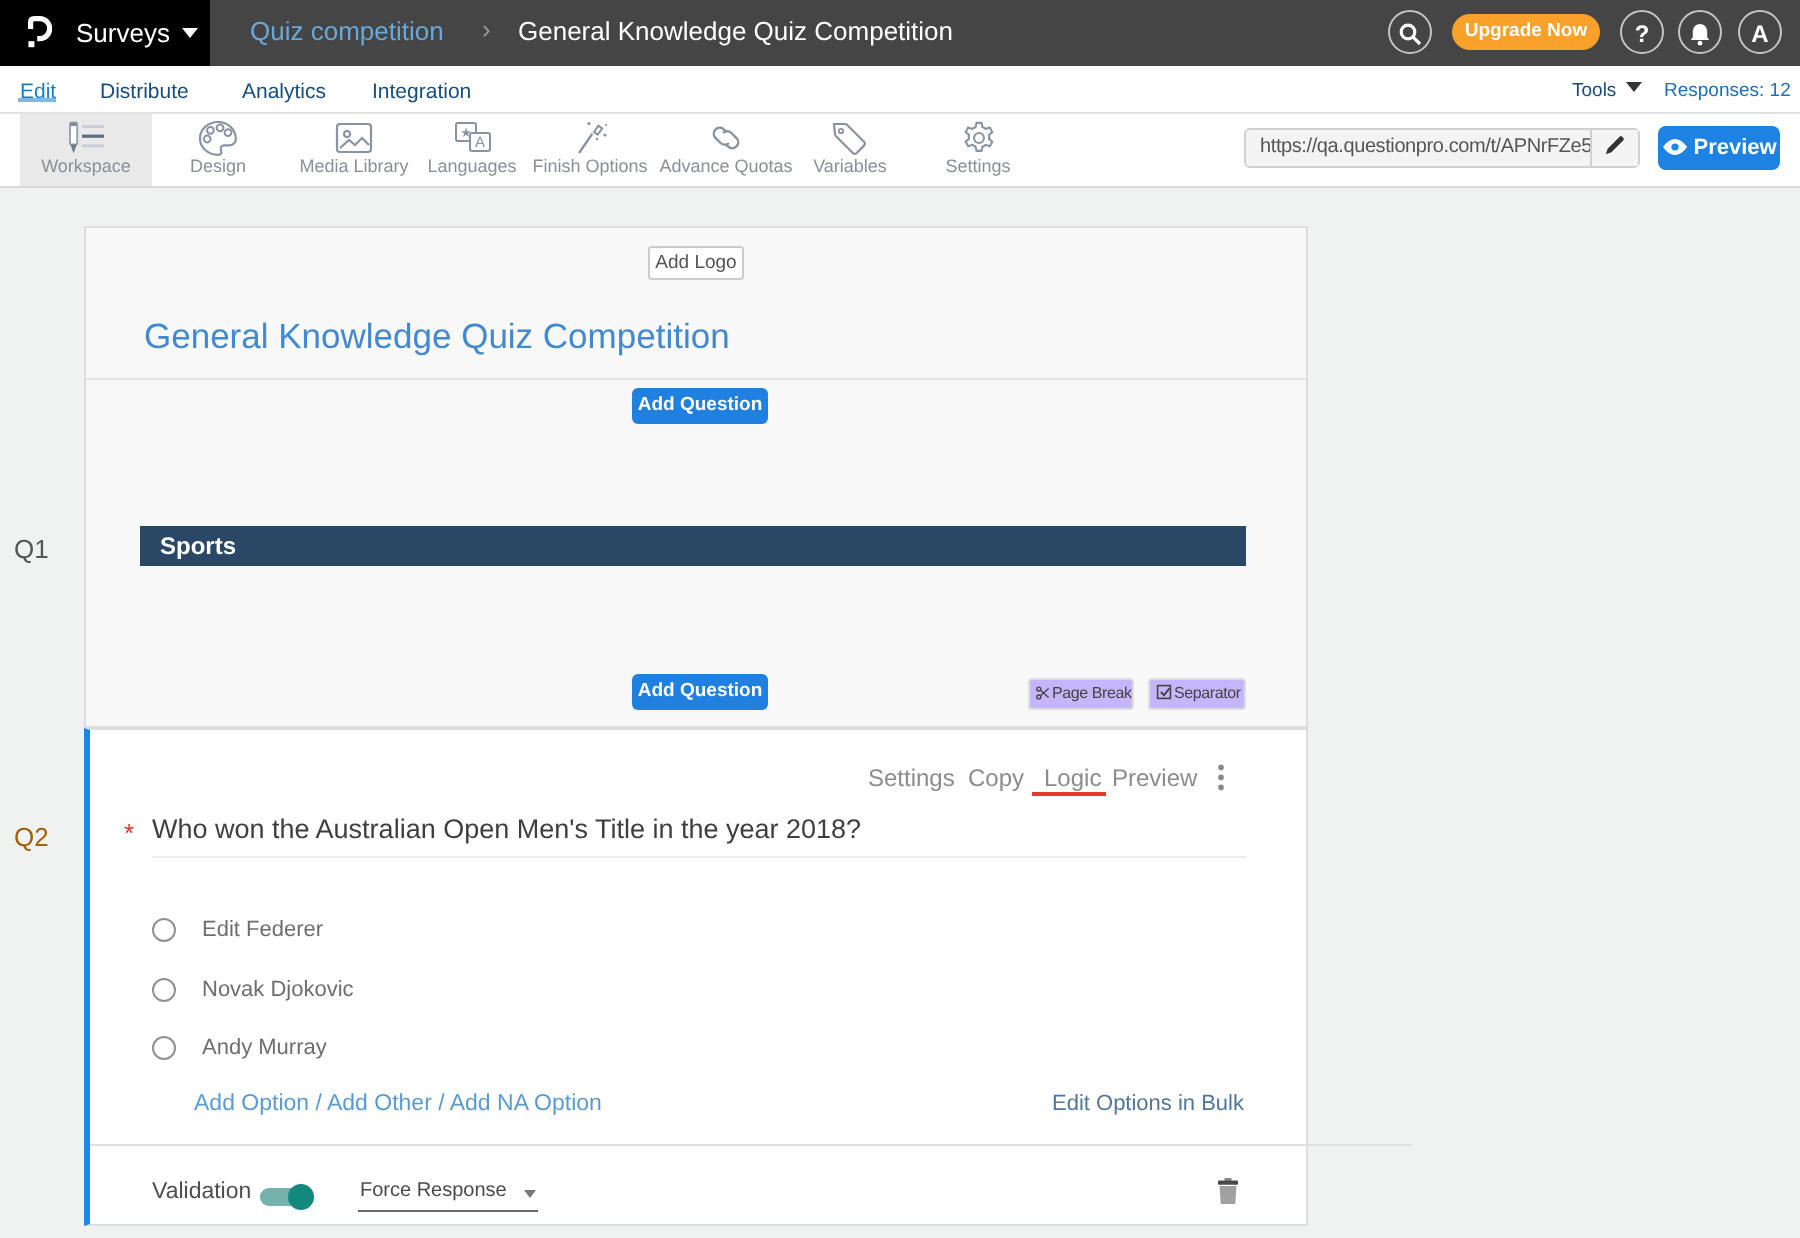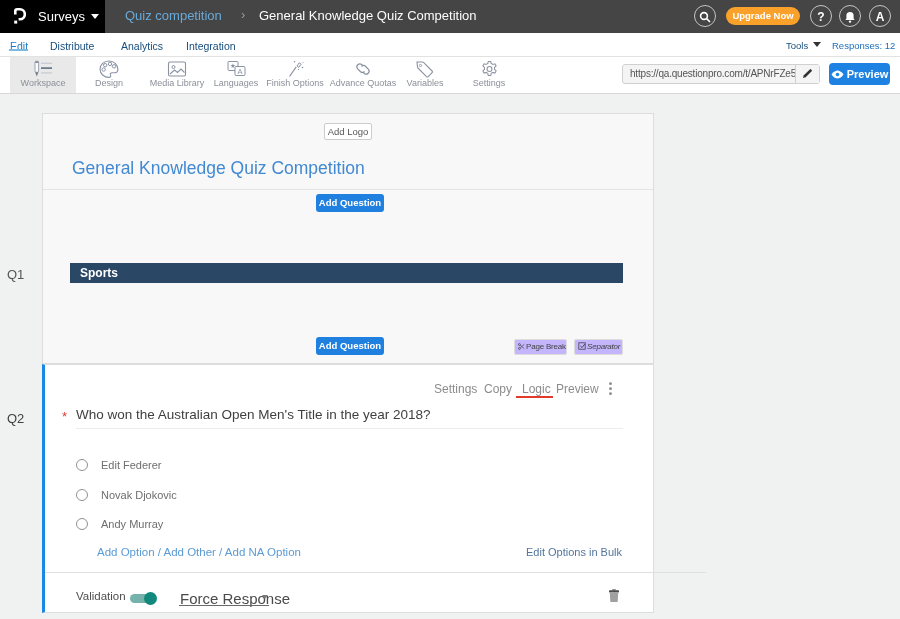--- a/index.html
+++ b/index.html
@@ -39,38 +39,38 @@
   #card { position:absolute; left:42px; top:113px; width:612px; height:251px; background:#f8f8f8; border:1px solid #ddd; }
   #addlogo { position:absolute; left:281px; top:9px; width:48px; height:17px; background:#fff; border:1px solid #ccc; border-radius:2px; font-size:9.5px; color:#555; text-align:center; line-height:16px; }
   #title { position:absolute; left:29px; top:44px; font-size:17.5px; color:#4289d2; white-space:nowrap; }
   #hdivider { position:absolute; left:0; top:75px; width:610px; height:1px; background:#e5e5e5; }
   .addq { position:absolute; background:#2080e0; border-radius:3px; color:#fff; font-size:9.5px; font-weight:bold; text-align:center; width:68px; height:18px; line-height:18px; white-space:nowrap; }
   #q1bar { position:absolute; left:27px; top:149px; width:553px; height:20px; background:#2a4766; color:#fff; font-size:12px; font-weight:bold; line-height:20px; padding-left:10px; }
   .sbtn { position:absolute; height:16px; background:#c4b5fd; border:1px solid #ddd; border-radius:2px; font-size:8px; color:#444; line-height:14px; padding:0 3px; white-space:nowrap; overflow:hidden; letter-spacing:-0.2px; }
   .sbtn svg { vertical-align:-1px; margin-right:1px; }
 
   #qlabel1 { position:absolute; left:7px; top:267px; font-size:13px; color:#555; }
-  #qlabel2 { position:absolute; left:7px; top:411px; font-size:13px; color:#404040; }
+  #qlabel2 { position:absolute; left:7px; top:411px; font-size:13px; color:#a16207; }
 
   
   #q2 { position:absolute; left:42px; top:364px; width:612px; height:249px; background:#fff; border:1px solid #ddd; border-left:3px solid #1b87e6; }
   .q2link { position:absolute; top:17px; font-size:12px; color:#8c8c8c; white-space:nowrap; }
   
   
   #qstar { position:absolute; left:17px; top:44px; color:#e03c31; font-size:13px; }
   #qtext { position:absolute; left:31px; top:42px; font-size:13.5px; color:#3f3f3f; width:547px; border-bottom:1px solid #ececec; padding-bottom:6px; white-space:nowrap; }
   .radio { position:absolute; left:31px; width:12px; height:12px; border:1px solid #919191; border-radius:50%; background:#fff; }
   .optlbl { position:absolute; left:56px; font-size:11px; color:#6e6e6e; white-space:nowrap; }
   #addopts { position:absolute; left:52px; top:181px; font-size:11.5px; color:#5b9bd5; white-space:nowrap; }
   #editbulk { position:absolute; left:0; top:181px; width:577px; text-align:right; font-size:11px; color:#51769c; }
   #valrow { position:absolute; left:0; top:207px; width:661px; height:41px; border-top:1px solid #e0e0e0; }
   #vallbl { position:absolute; left:31px; top:17px; font-size:11.5px; color:#4f4f4f; }
   #toggle { position:absolute; left:85px; top:21px; width:24px; height:9px; background:#74b2ab; border-radius:4.5px; }
   #knob { position:absolute; left:99px; top:19px; width:13px; height:13px; background:#12897c; border-radius:50%; }
-  #force { position:absolute; left:135px; top:17px; font-size:15px; color:#4a4a4a; white-space:nowrap; }
+  #force { position:absolute; left:135px; top:17px; font-size:10px; color:#4a4a4a; white-space:nowrap; }
   #trash { position:absolute; left:564px; top:16px; }
 </style>
 </head>
 <body>
 
 <div id="topbar">
   <div id="logo">
     <svg class="p" width="12" height="17" viewBox="0 0 12 17" style="position:absolute; left:14px; top:8px;">
       <path d="M1.3 6.5 V3.2 Q1.3 1.3 3.2 1.3 H5.8 A5 5 0 0 1 5.9 11.3 H4.6" fill="none" stroke="#fff" stroke-width="2.6"></path>
       <rect x="0.2" y="12.6" width="3" height="3" fill="#fff"></rect>
@@ -204,21 +204,21 @@
   <div class="addq" style="left:273px; top:80px;">Add Question</div>
   <div id="q1bar">Sports</div>
   <div class="addq" style="left:273px; top:223px;">Add Question</div>
   <div class="sbtn" style="left:471px; top:225px; width:53px;"><svg width="7" height="7" viewBox="0 0 10 10">
         <g fill="none" stroke="#444" stroke-width="1">
           <circle cx="2" cy="2.2" r="1.4"></circle>
           <circle cx="2" cy="7.8" r="1.4"></circle>
           <path d="M3.2 3 L9 8.2 M3.2 7 L9 1.8"></path>
         </g>
       </svg>Page Break</div>
-  <div class="sbtn" style="left:531px; top:225px; width:49px;font-style:italic;"><svg width="8" height="8" viewBox="0 0 10 10">
+  <div class="sbtn" style="left:531px; top:225px; width:49px;"><svg width="8" height="8" viewBox="0 0 10 10">
         <rect x="1" y="1" width="8" height="8" fill="none" stroke="#444" stroke-width="1"></rect>
         <path d="M3 5 l2 2 3.5-4.5" fill="none" stroke="#444" stroke-width="1.2"></path>
       </svg>Separator</div>
 </div>
 
 <div id="qlabel1">Q1</div>
 <div id="qlabel2">Q2</div>
 
 <div id="q2">
   <span class="q2link" style="left:389px;">Settings</span>

